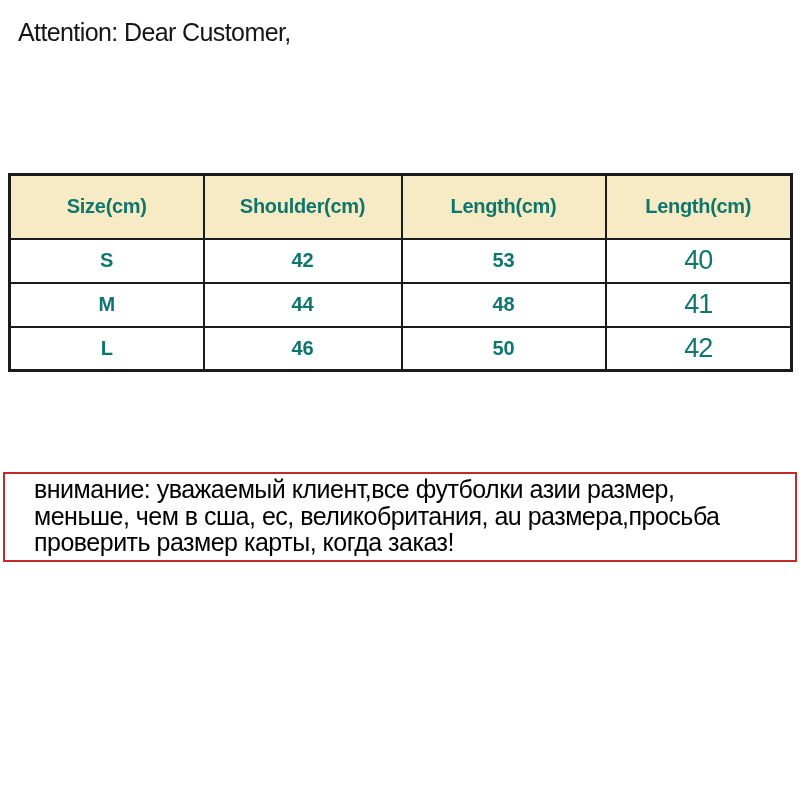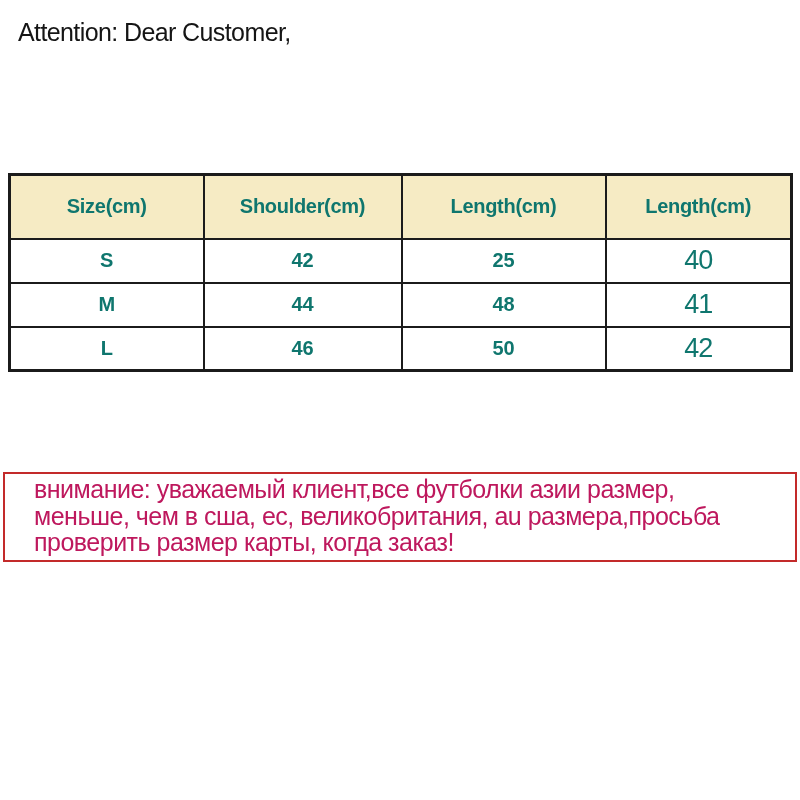--- a/index.html
+++ b/index.html
@@ -70,21 +70,21 @@
     left: 3px;
     width: 794px;
     border: 2px solid #c32a2a;
     background: #ffffff;
     padding: 2px 8px 4px 29px;
   }
   .alert-text {
     font-size: 25px;
     line-height: 26.5px;
     letter-spacing: -0.5px;
-    color: #be185d;
+    color: #000000;
     white-space: pre-line;
   }
   .box-ru { top: 472px; }
   .box-es { top: 565px; }
   .box-fr { top: 657px; }
 </style>
 </head>
 <body>
 
 <div class="page">
@@ -105,21 +105,21 @@
         <th>Size(cm)</th>
         <th>Shoulder(cm)</th>
         <th>Length(cm)</th>
         <th>Length(cm)</th>
       </tr>
     </thead>
     <tbody>
       <tr>
         <td class="c-size">S</td>
         <td class="c-shoulder">42</td>
-        <td class="c-chest">25</td>
+        <td class="c-chest">53</td>
         <td class="c-length">40</td>
       </tr>
       <tr>
         <td class="c-size">M</td>
         <td class="c-shoulder">44</td>
         <td class="c-chest">48</td>
         <td class="c-length">41</td>
       </tr>
       <tr>
         <td class="c-size">L</td>

